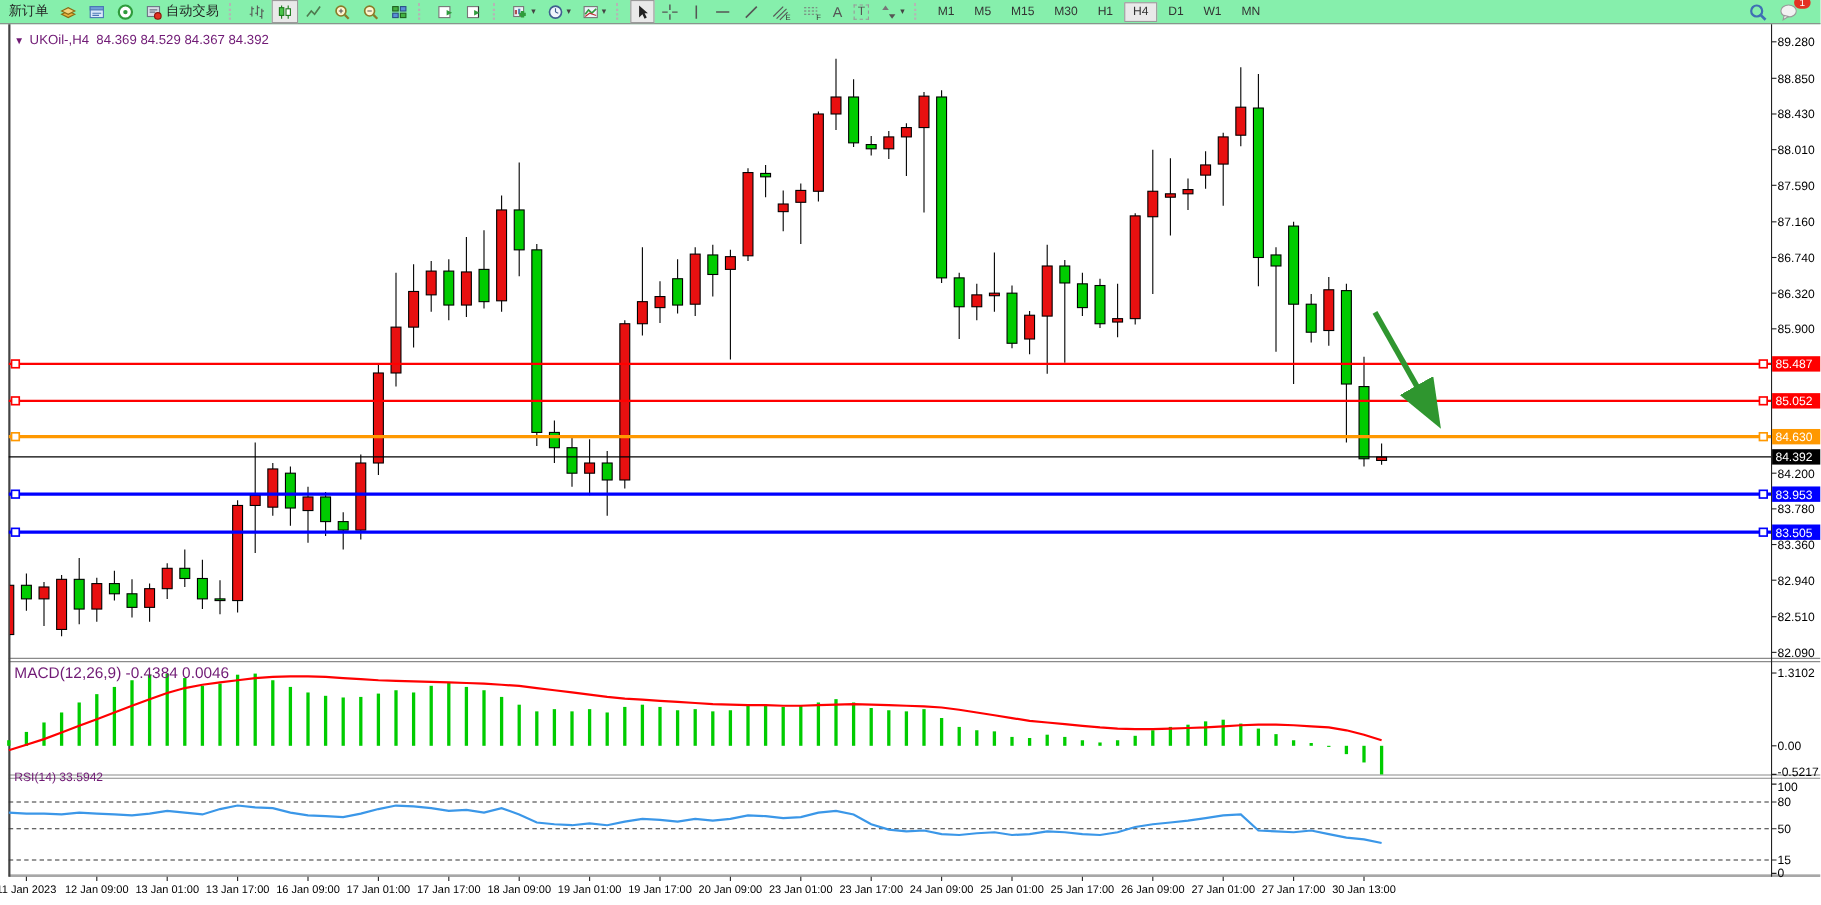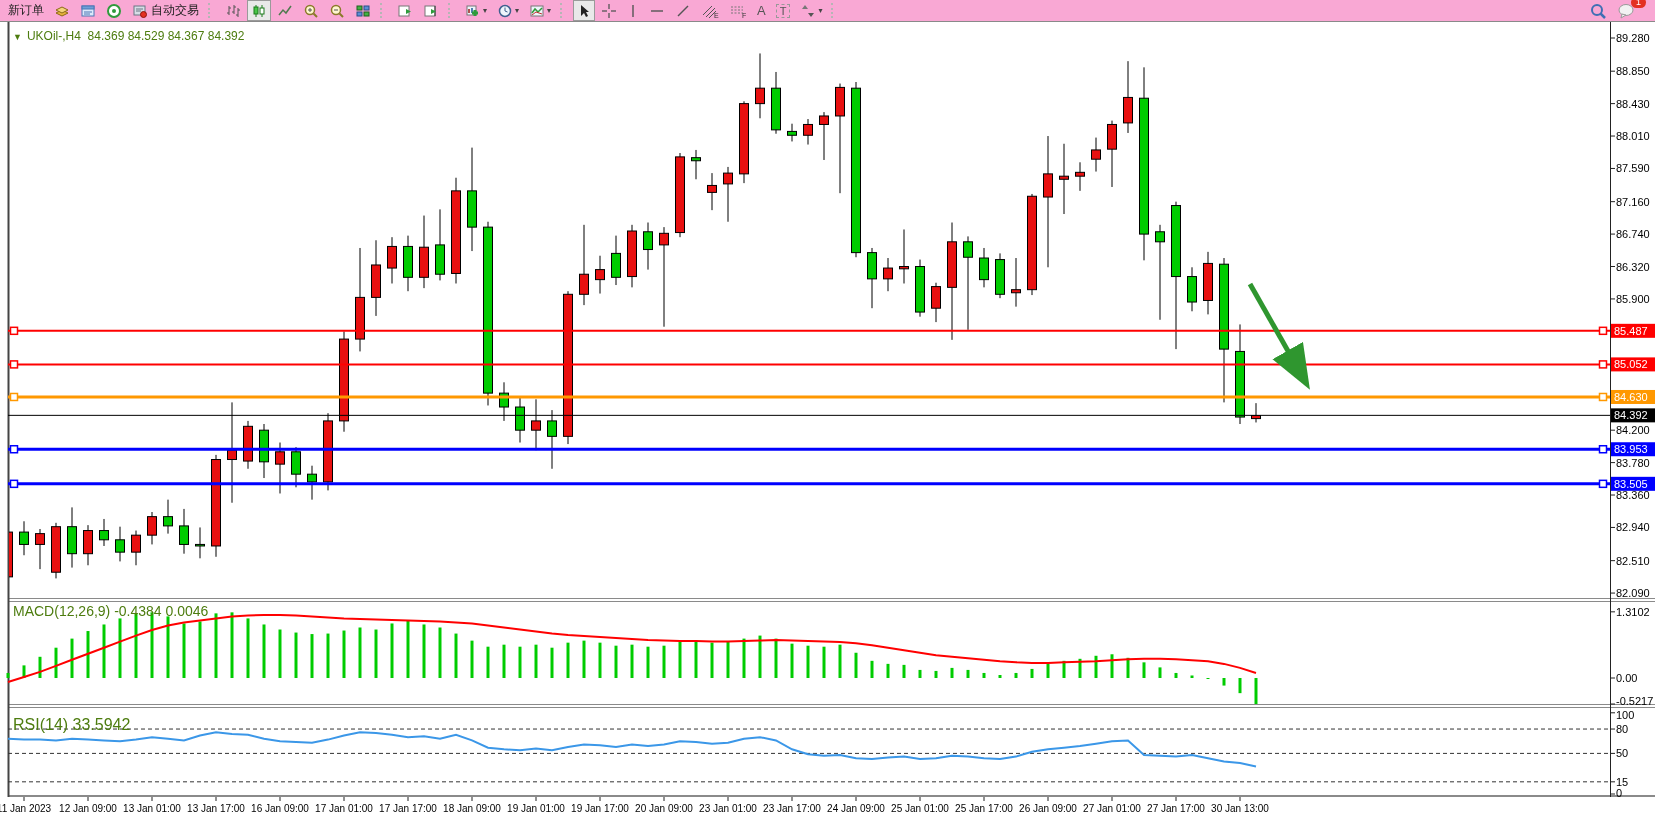--- a/index.html
+++ b/index.html
@@ -1,38 +1,38 @@
 <!DOCTYPE html>
 <html><head>
 <meta charset="utf-8">
 <style>
   html,body{margin:0;padding:0;background:#fff;width:1655px;height:823px;overflow:hidden;
     font-family:"Liberation Sans", sans-serif;-webkit-font-smoothing:none;}
   
-  .tb{position:absolute;left:0;top:0;width:1655px;height:21px;background:#f9a8d4;
+  .tb{position:absolute;left:0;top:0;width:1655px;height:21px;background:#86efac;
       border-bottom:1px solid #8a8a8a;display:flex;align-items:center;font-size:12px;color:#222;}
   .grp{display:flex;align-items:center;height:21px;}
   .handle{width:7px;height:15px;border-left:2px dotted #b5b5b5;margin:0 3px 0 4px;}
   .tbtn{display:flex;align-items:center;height:19px;padding:0 3px;margin:0 1px;border:1px solid transparent;cursor:default;}
   .tbtn.pressed{border:1px solid #9a9a9a;background:#e9e9e9;}
   .tbtn svg{display:block}
   .lbl{margin-left:3px;white-space:nowrap;}
   .caret{font-size:8px;color:#444;margin-left:2px;}
   .tf{font-size:11px;color:#333;padding:2px 7px;margin:0 1px;border:1px solid transparent;}
   .tf.active{border:1px solid #9a9a9a;background:#e9e9e9;}
   .spacer{flex:1}
   .badge{position:absolute;top:-4px;right:-6px;background:#e33022;color:#fff;border-radius:8px;
          font-size:9px;line-height:11px;min-width:11px;text-align:center;padding:0 2px;}
   .bubble{position:relative;margin-right:14px;}
   
-  .ov{position:absolute;font-size:12px;color:#4d7c0f;white-space:nowrap;z-index:5;}
+  .ov{position:absolute;font-size:12px;color:#701a75;white-space:nowrap;z-index:5;}
   #title{left:13px;top:29px;}
   #title .tri{font-size:9px;margin-right:5px;}
   #macdlab{left:13px;top:603px;font-size:14px;}
-  #rsilab{left:13px;top:716px;font-size:16px;}
+  #rsilab{left:13px;top:701px;font-size:11px;}
   svg text{font-family:"Liberation Sans",sans-serif;}
 </style>
 </head>
 <body>
 
 <div class="tb">
   <div class="grp">
     <div class="tbtn">
       <span class="lbl">新订单</span>
     </div>
@@ -279,20 +279,31 @@
           <svg width="16" height="16">
             <polygon points="5,2 8,6 2,6" fill="#777"></polygon>
             <polygon points="11,14 8,10 14,10" fill="#555"></polygon>
           </svg>
         </span>
       <span class="caret">▾</span>
     </div>
   </div>
 
   <div class="handle"></div>
+  <div class="grp">
+    <span class="tf">M1</span>
+    <span class="tf">M5</span>
+    <span class="tf">M15</span>
+    <span class="tf">M30</span>
+    <span class="tf">H1</span>
+    <span class="tf active">H4</span>
+    <span class="tf">D1</span>
+    <span class="tf">W1</span>
+    <span class="tf">MN</span>
+  </div>
 
   <div class="spacer"></div>
   <div class="tbtn">
     <span>
         <svg width="18" height="18">
           <circle cx="8" cy="8" r="5" fill="none" stroke="#3f6fb4" stroke-width="2"></circle>
           <line x1="11.5" y1="11.5" x2="16" y2="16" stroke="#3f6fb4" stroke-width="2.5"></line>
         </svg>
       </span>
   </div>

